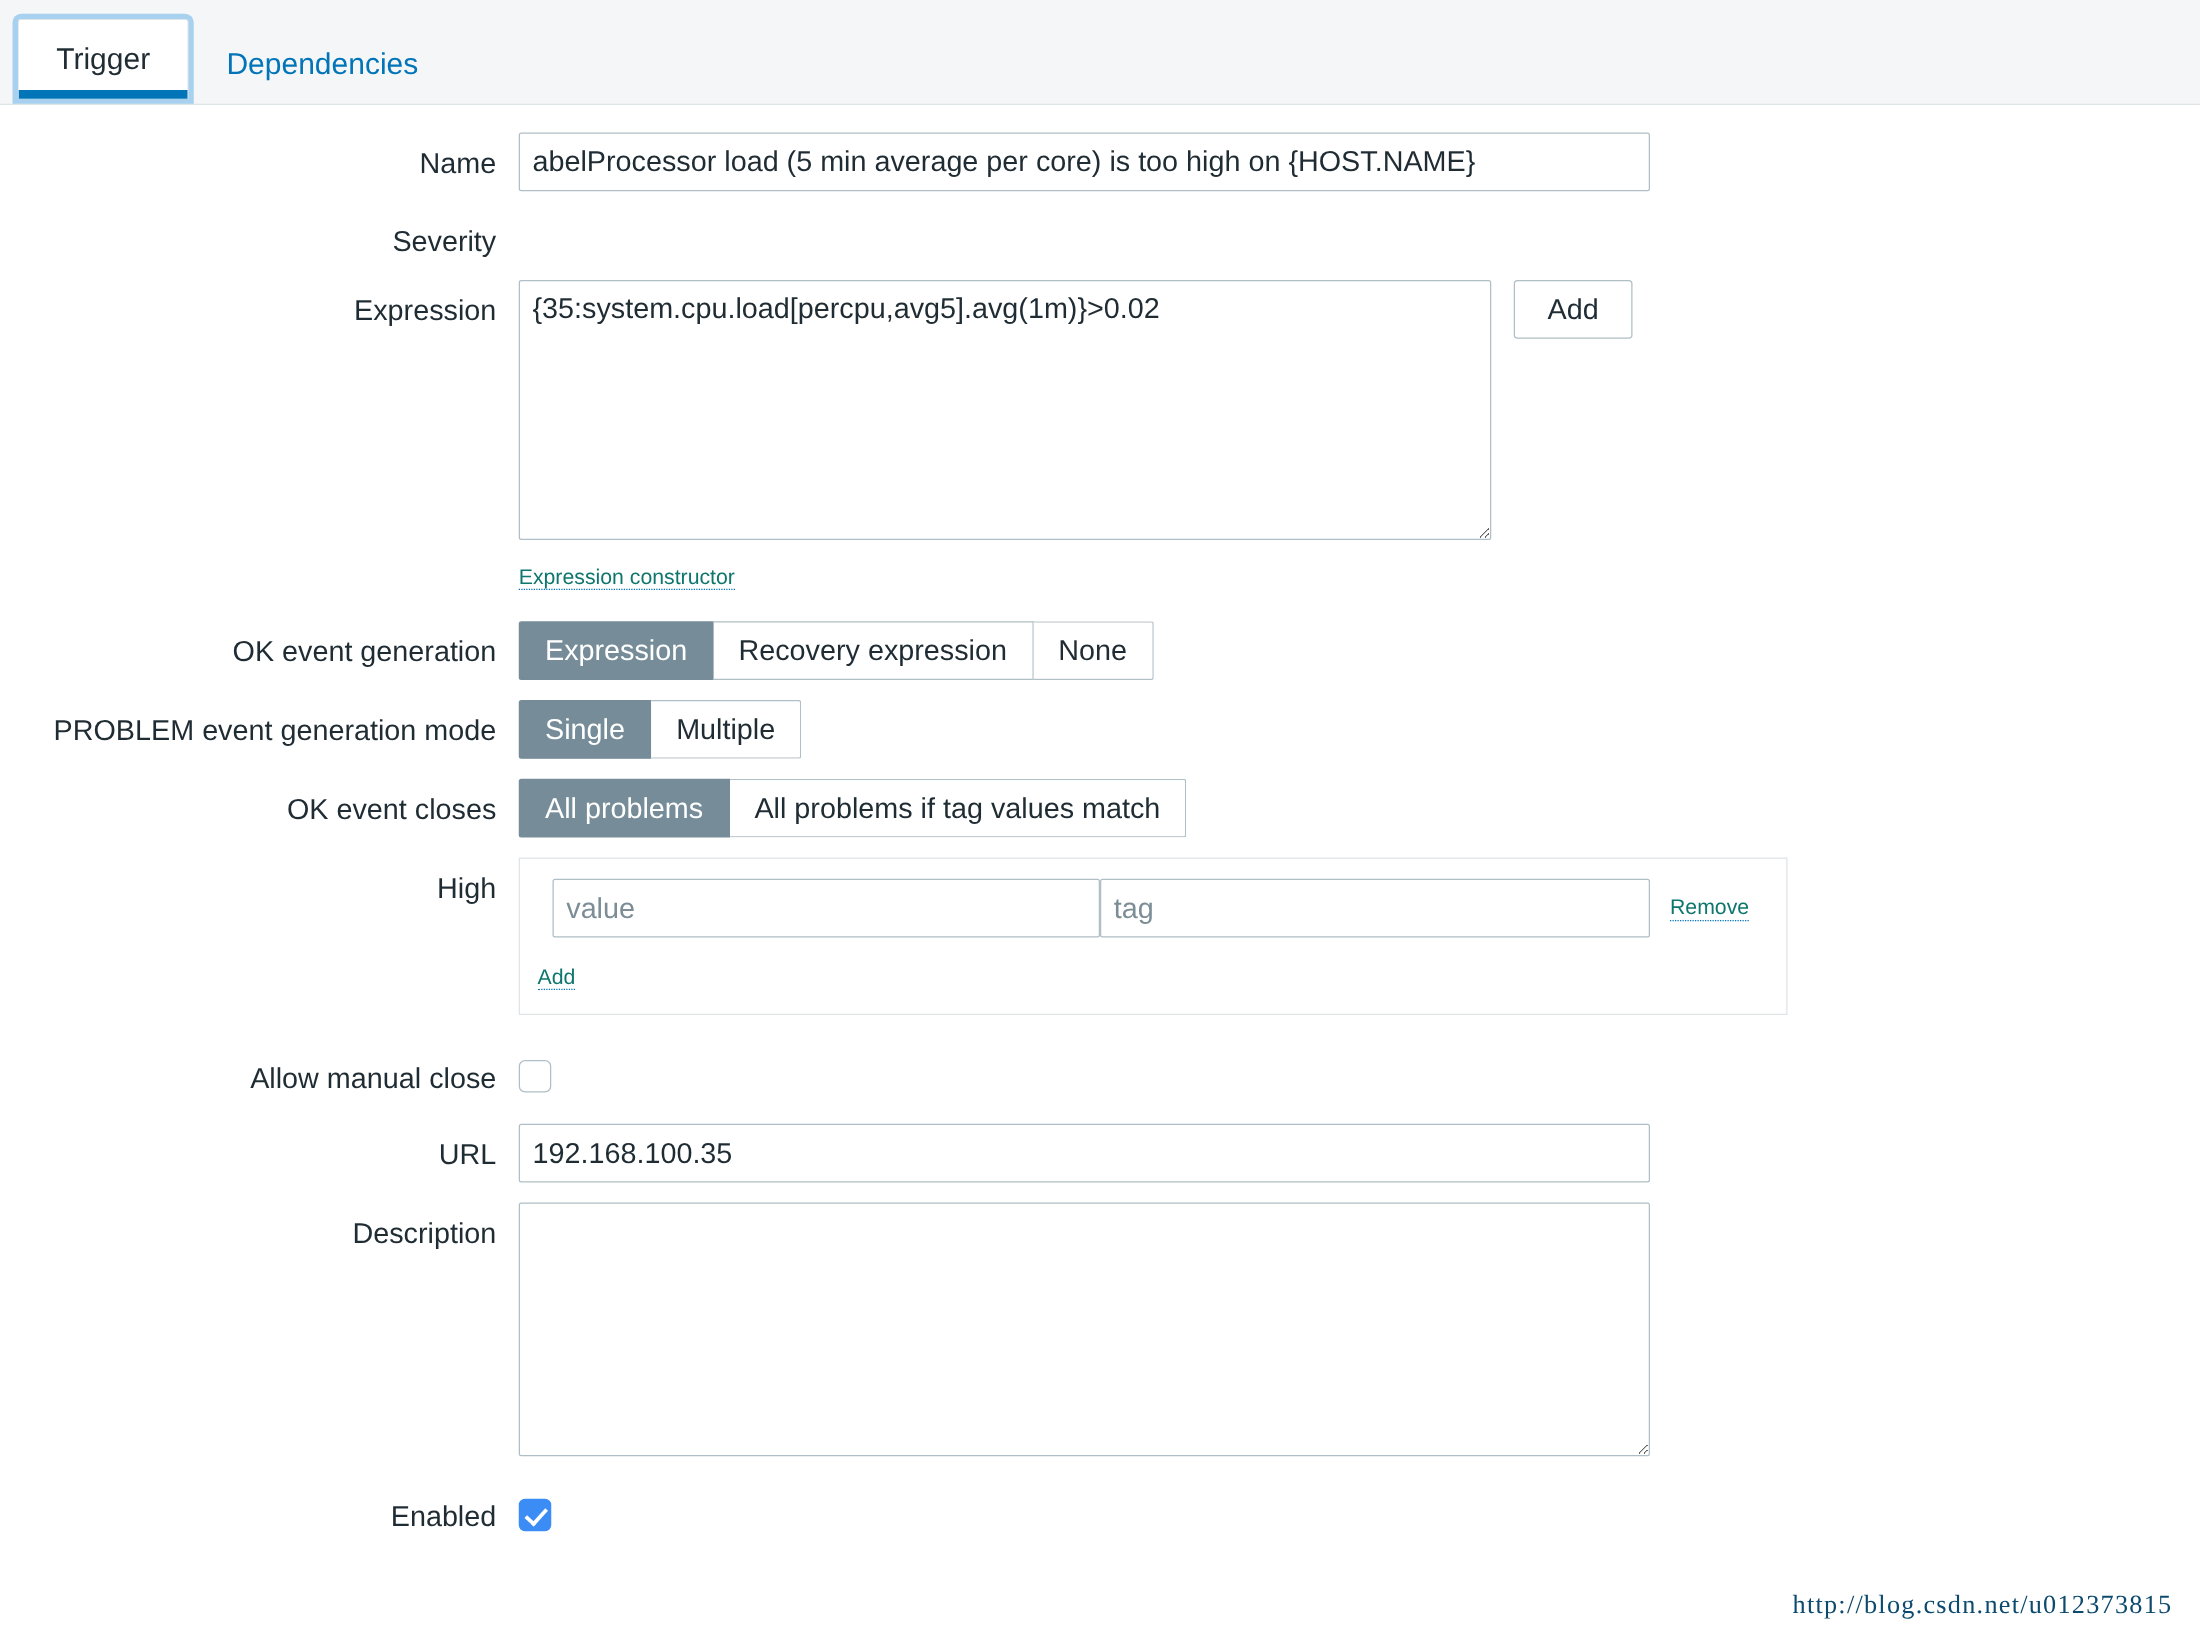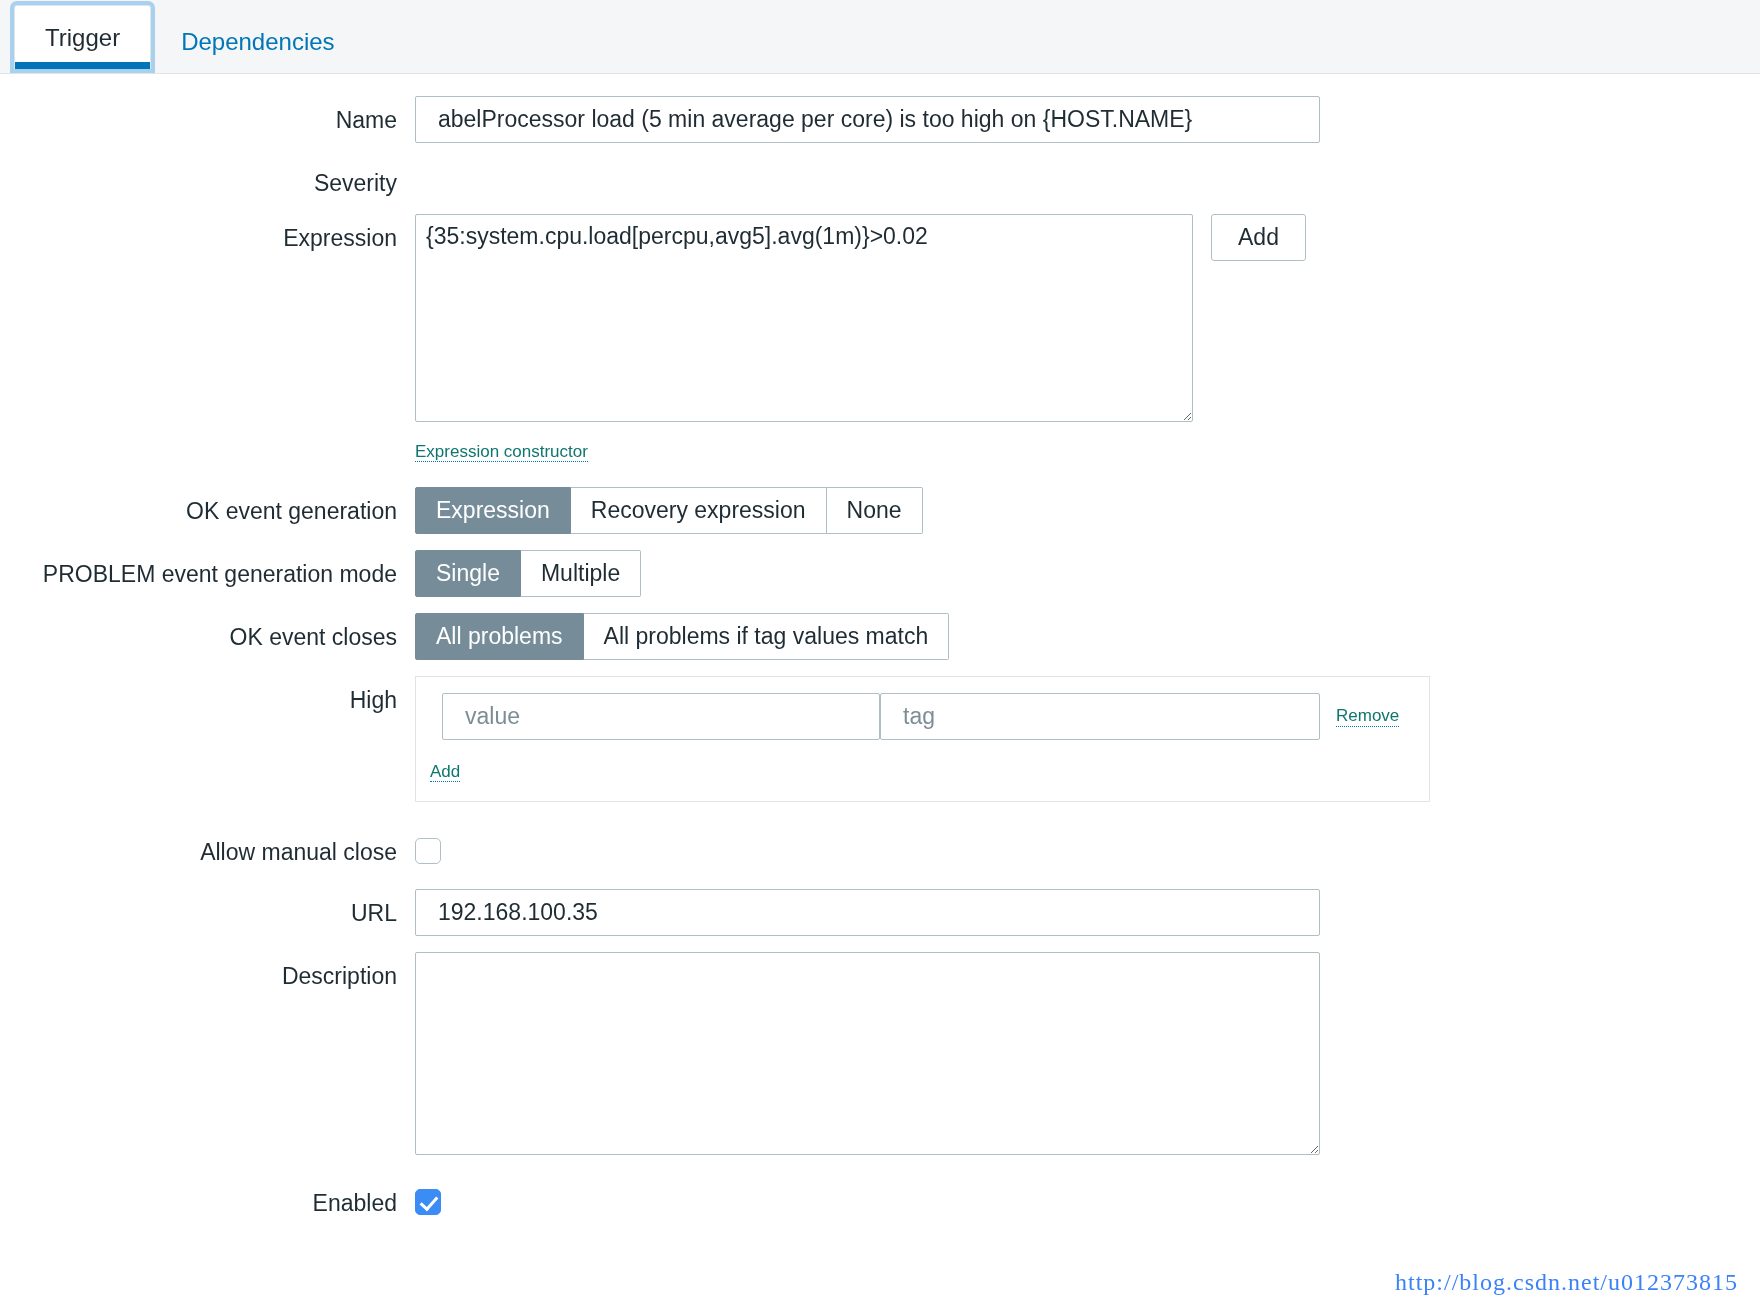--- a/index.html
+++ b/index.html
@@ -8,21 +8,21 @@
     width: 1760px; height: 1310px;
     background: #ffffff;
     font-family: "Liberation Sans", sans-serif;
     -webkit-font-smoothing: antialiased;
   }
   body { position: relative; overflow: hidden; }
 
   
   .tabstrip {
     position: relative;
-    height: 74px;
+    height: 84px;
     background: #f4f6f7;
     border-bottom: 1px solid #dfe4e7;
     display: flex;
     align-items: flex-end;
     padding-left: 8px;
   }
   .tab {
     position: relative;
     height: 62px;
     display: flex;
@@ -78,21 +78,21 @@
   .field { font-size: 23px; }
 
   
   input.txt {
     font-family: "Liberation Sans", sans-serif;
     font-size: 23px;
     color: #1f2c33;
     background: #fff;
     border: 1px solid #b0bec5;
     border-radius: 2px;
-    padding: 6px 22px;
+    padding: 6px 10px;
     height: 47px;
     outline: none;
   }
   input.txt::placeholder { color: #7c8d96; opacity: 1; }
   .name-input { width: 905px; }
   .url-input { width: 905px; }
 
   textarea.ta {
     font-family: "Liberation Sans", sans-serif;
     font-size: 23px;
@@ -203,23 +203,23 @@
     border: solid #ffffff;
     border-width: 0 3px 3px 0;
     transform: rotate(42deg);
   }
 
   .watermark {
     position: absolute;
     right: 22px;
     bottom: 14px;
     font-family: "Liberation Serif", serif;
-    font-size: 24px;
+    font-size: 21px;
     letter-spacing: 1px;
-    color: #3b82f6;
+    color: #0c4a6e;
     white-space: nowrap;
   }
 </style>
 </head>
 <body>
 
 <div class="tabstrip">
   <div class="tab active">
     <span>Trigger</span>
   </div>

